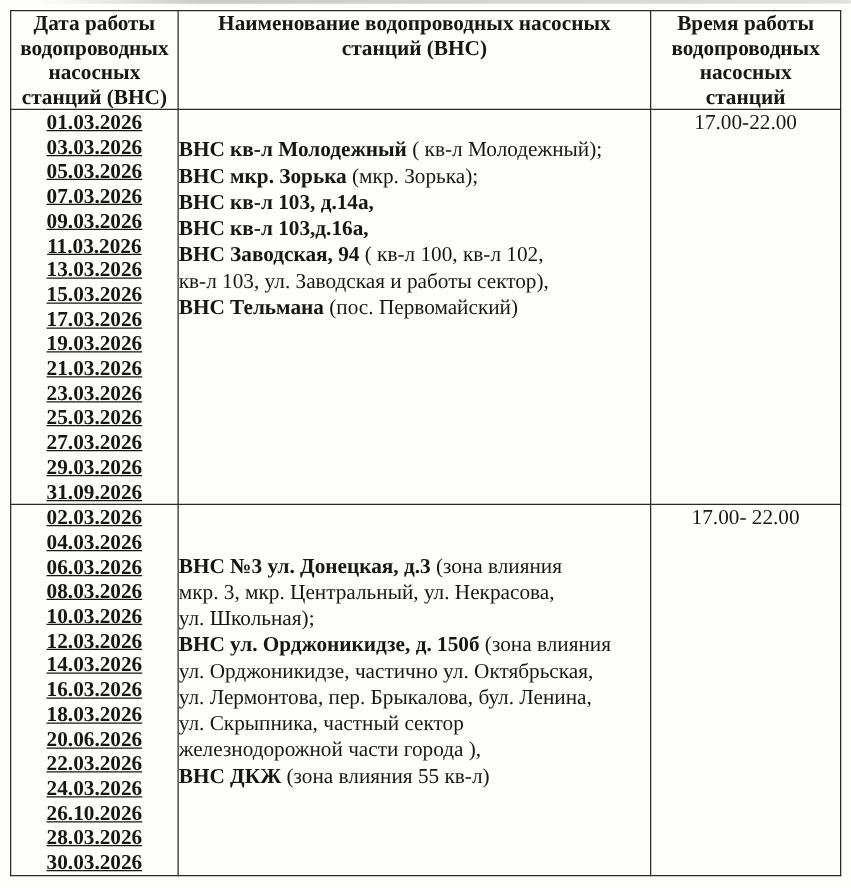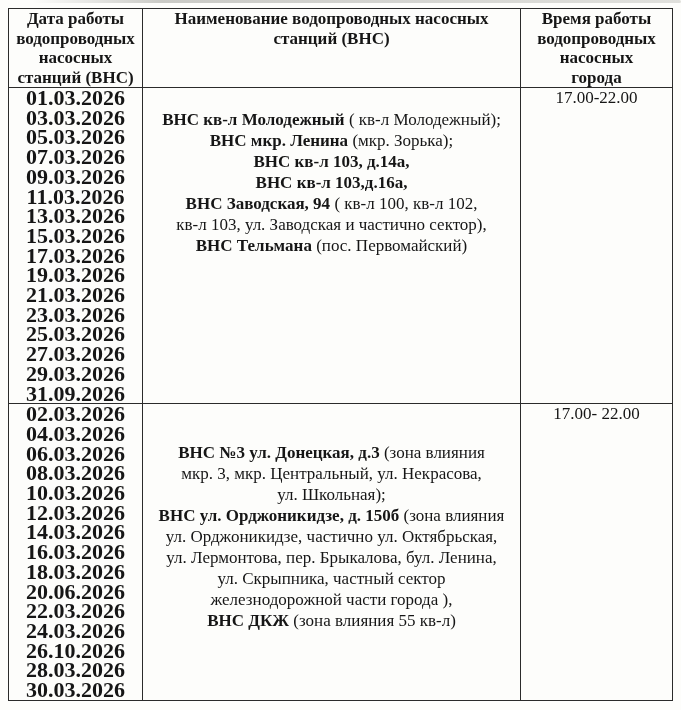--- a/index.html
+++ b/index.html
@@ -49,30 +49,30 @@
     font-weight: bold;
     text-align: center;
     line-height: 19.5px;
     padding: 3px 2px 2px 2px;
     height: 74px;
     white-space: pre-line;
   }
   td.dates {
     text-align: center;
     font-weight: bold;
-    font-size: 22px;
+    font-size: 17px;
     line-height: 19.7px;
     padding-top: 2px;
+    text-decoration: underline;
   }
   td.stations {
     font-size: 17px;
     line-height: 21px;
     padding-left: 9px;
     padding-right: 4px;
-    text-align: center;
   }
   td.stations.g0 { padding-top: 21px; }
   td.stations.g1 { padding-top: 38px; }
   td.stations b { font-weight: bold; }
   td.time {
     vertical-align: middle;
     text-align: center;
     font-weight: normal;
     font-size: 17px;
   }
@@ -93,21 +93,21 @@
       <tr>
         <th class="hdr">Дата работы
 водопроводных
 насосных
 станций (ВНС)</th>
         <th class="hdr">Наименование водопроводных насосных
 станций (ВНС)</th>
         <th class="hdr">Время работы
 водопроводных
 насосных
-города</th>
+станций</th>
       </tr>
     </thead>
     <tbody>
       <tr>
         <td class="dates">
             <div>01.03.2026</div>
             <div>03.03.2026</div>
             <div>05.03.2026</div>
             <div>07.03.2026</div>
             <div>09.03.2026</div>
@@ -118,25 +118,25 @@
             <div>19.03.2026</div>
             <div>21.03.2026</div>
             <div>23.03.2026</div>
             <div>25.03.2026</div>
             <div>27.03.2026</div>
             <div>29.03.2026</div>
             <div>31.09.2026</div>
           </td>
         <td class="stations g0">
             <div><b>ВНС кв-л Молодежный</b><span> ( кв-л Молодежный);</span></div>
-            <div><b>ВНС мкр. Ленина</b><span> (мкр. Зорька);</span></div>
+            <div><b>ВНС мкр. Зорька</b><span> (мкр. Зорька);</span></div>
             <div><b>ВНС кв-л 103, д.14а,</b></div>
             <div><b>ВНС кв-л 103,д.16а,</b></div>
             <div><b>ВНС Заводская, 94</b><span>  ( кв-л 100, кв-л 102,</span></div>
-            <div><span>кв-л 103, ул. Заводская и частично сектор),</span></div>
+            <div><span>кв-л 103, ул. Заводская и работы сектор),</span></div>
             <div><b>ВНС Тельмана</b><span> (пос. Первомайский)</span></div>
           </td>
         <td class="time">17.00-22.00</td>
       </tr>
       <tr>
         <td class="dates">
             <div>02.03.2026</div>
             <div>04.03.2026</div>
             <div>06.03.2026</div>
             <div>08.03.2026</div>

